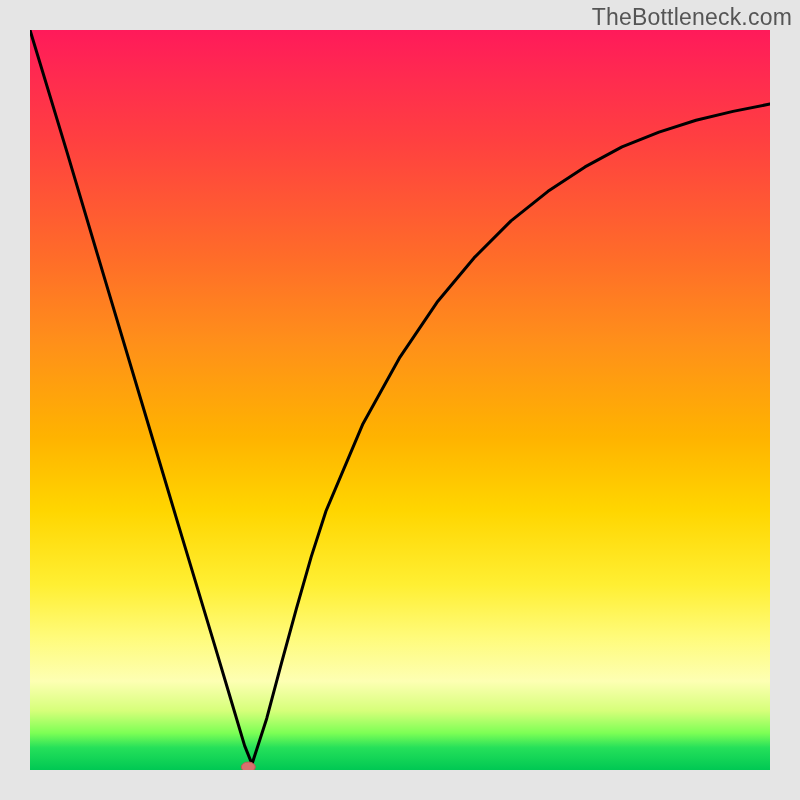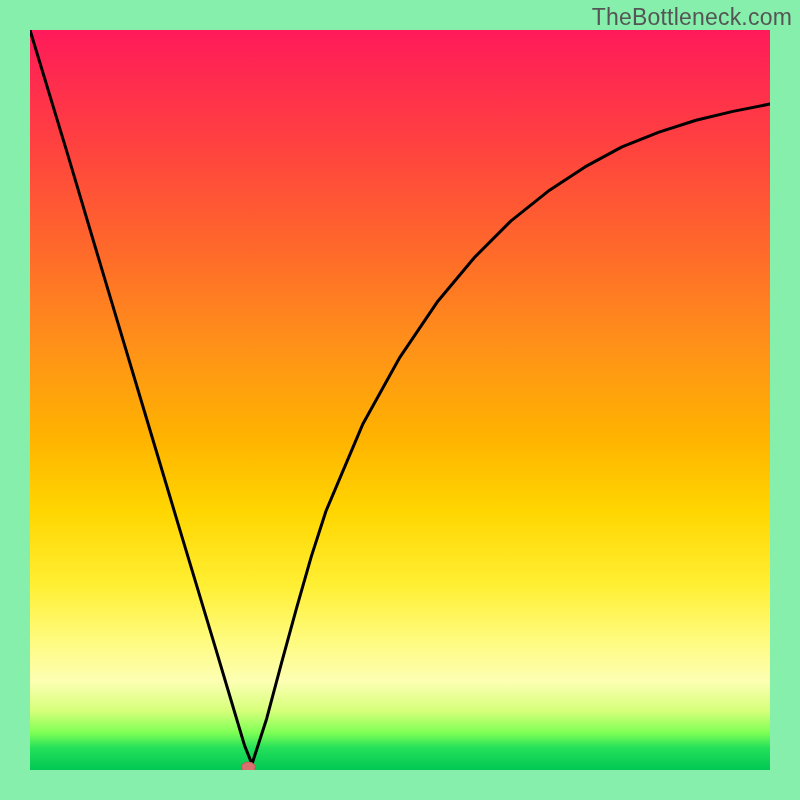--- a/index.html
+++ b/index.html
@@ -8,21 +8,21 @@
     width: 800px;
     height: 800px;
     overflow: hidden;
     background: #000;
     font-family: Arial, Helvetica, sans-serif;
   }
   .frame {
     position: relative;
     width: 800px;
     height: 800px;
-    background: #86efac;
+    background: #e5e5e5;
   }
   .plot-area {
     position: absolute;
     left: 30px;
     top: 30px;
     width: 740px;
     height: 740px;
     
     background: linear-gradient(to bottom,
       #ff1a5a 0%,

